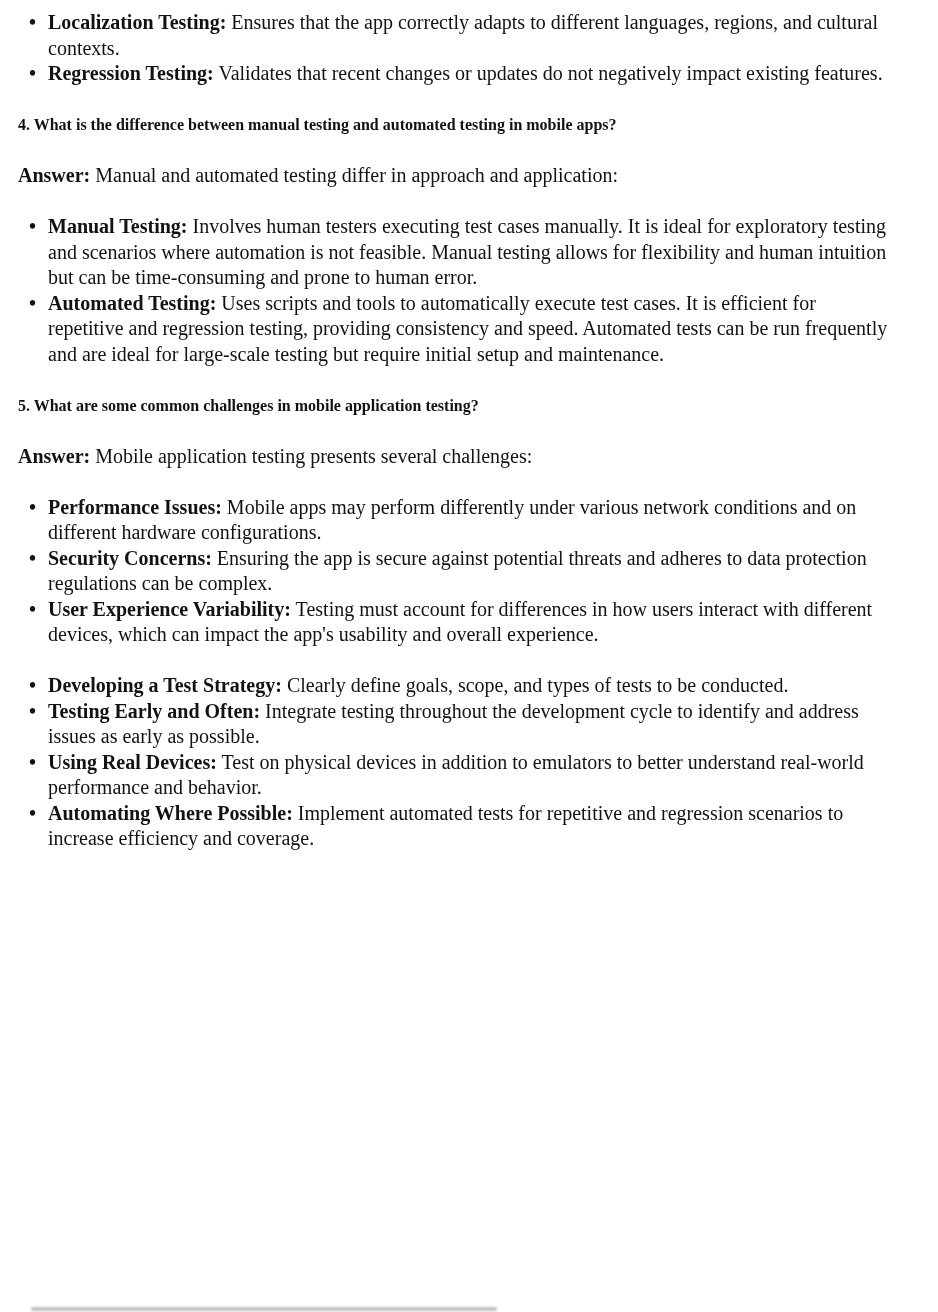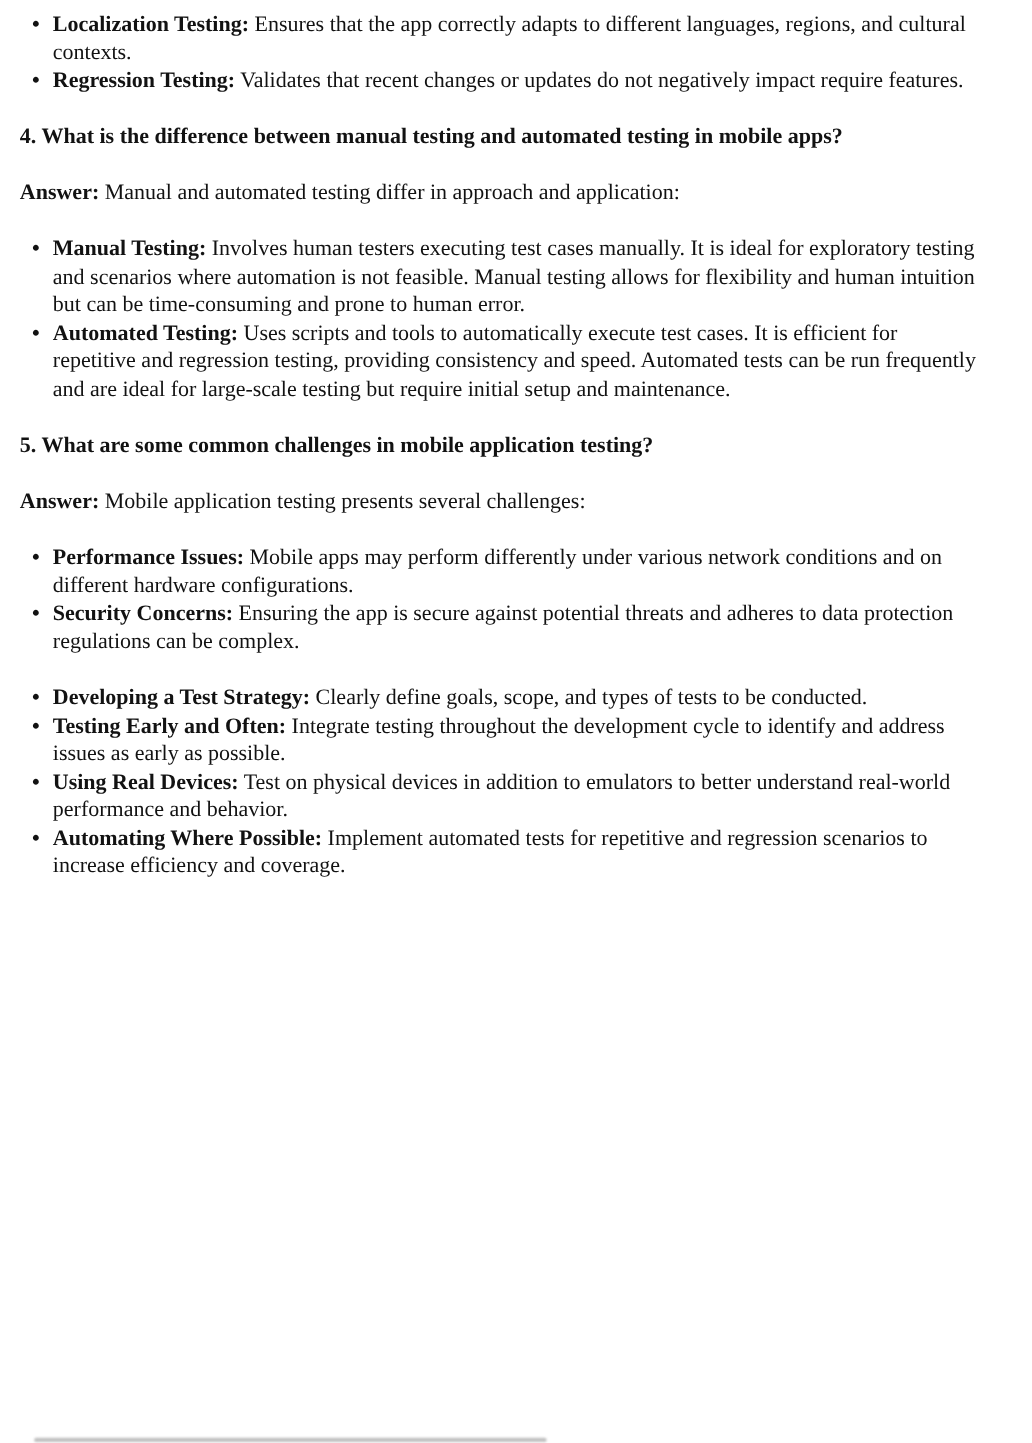--- a/index.html
+++ b/index.html
@@ -18,21 +18,21 @@
     color: #121212;
   }
   .doc {
     padding: 10px 45px 0 18px; 
   }
   p, h2, ul {
     margin: 0 0 25.5px 0;
     padding: 0;
   }
   h2 {
-    font-size: 20px;
+    font-size: 16px;
     font-weight: bold;
     line-height: 25.5px;
   }
   ul {
     list-style: none;
   }
   li {
     position: relative;
     padding-left: 30px;
   }
@@ -64,21 +64,21 @@
 
 <div class="doc">
 
   <ul>
     <li>
       <b>Localization Testing:</b>
       <span>Ensures that the app correctly adapts to different languages, regions, and cultural contexts.</span>
     </li>
     <li>
       <b>Regression Testing:</b>
-      <span>Validates that recent changes or updates do not negatively impact require features.</span>
+      <span>Validates that recent changes or updates do not negatively impact existing features.</span>
     </li>
   </ul>
 
   <h2>4. What is the difference between manual testing and automated testing in mobile apps?</h2>
   <p>
     <b>Answer:</b>
     <span>Manual and automated testing differ in approach and application:</span>
   </p>
   <ul>
     <li>
@@ -98,20 +98,24 @@
   </p>
   <ul>
     <li>
       <b>Performance Issues:</b>
       <span>Mobile apps may perform differently under various network conditions and on different hardware configurations.</span>
     </li>
     <li>
       <b>Security Concerns:</b>
       <span>Ensuring the app is secure against potential threats and adheres to data protection regulations can be complex.</span>
     </li>
+    <li>
+      <b>User Experience Variability:</b>
+      <span>Testing must account for differences in how users interact with different devices, which can impact the app's usability and overall experience.</span>
+    </li>
   </ul>
 
   <ul>
     <li>
       <b>Developing a Test Strategy:</b>
       <span>Clearly define goals, scope, and types of tests to be conducted.</span>
     </li>
     <li>
       <b>Testing Early and Often:</b>
       <span>Integrate testing throughout the development cycle to identify and address issues as early as possible.</span>

